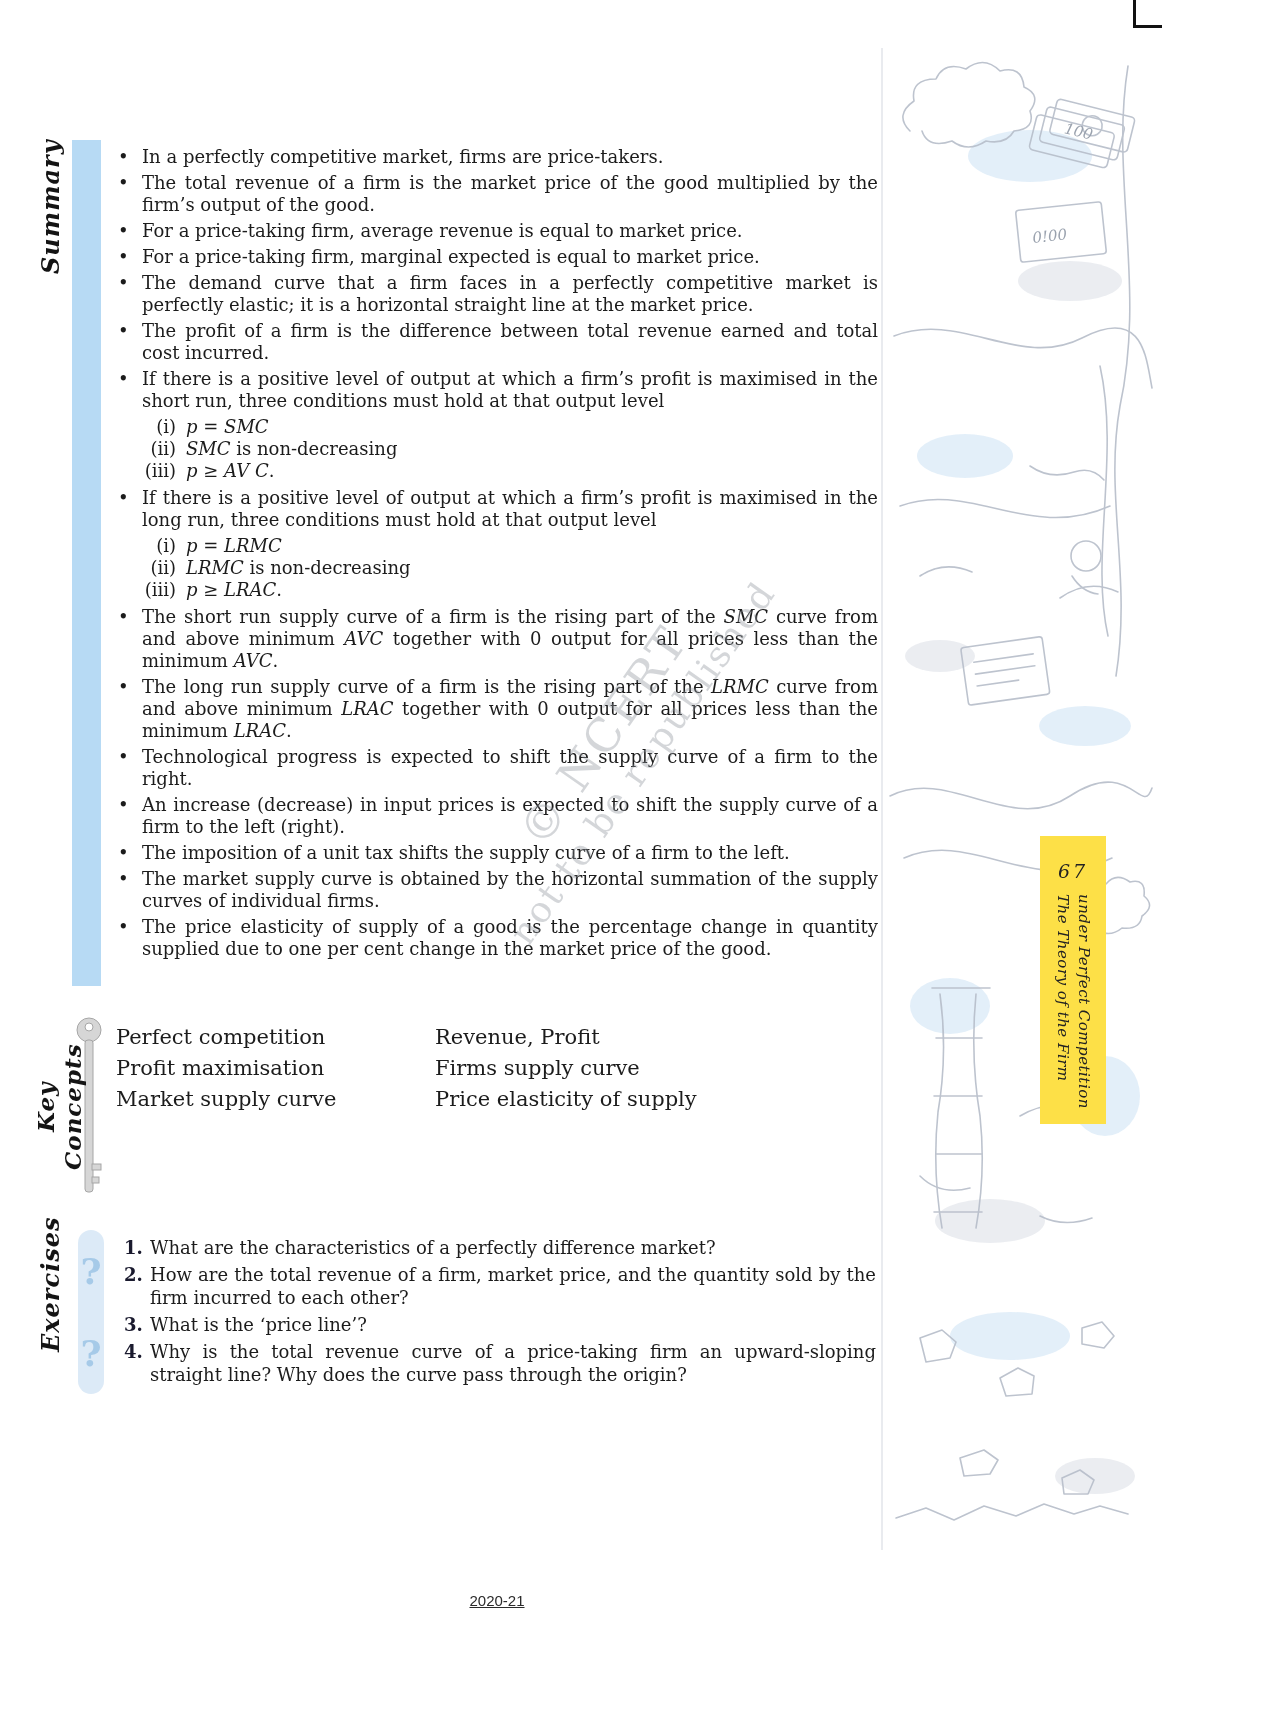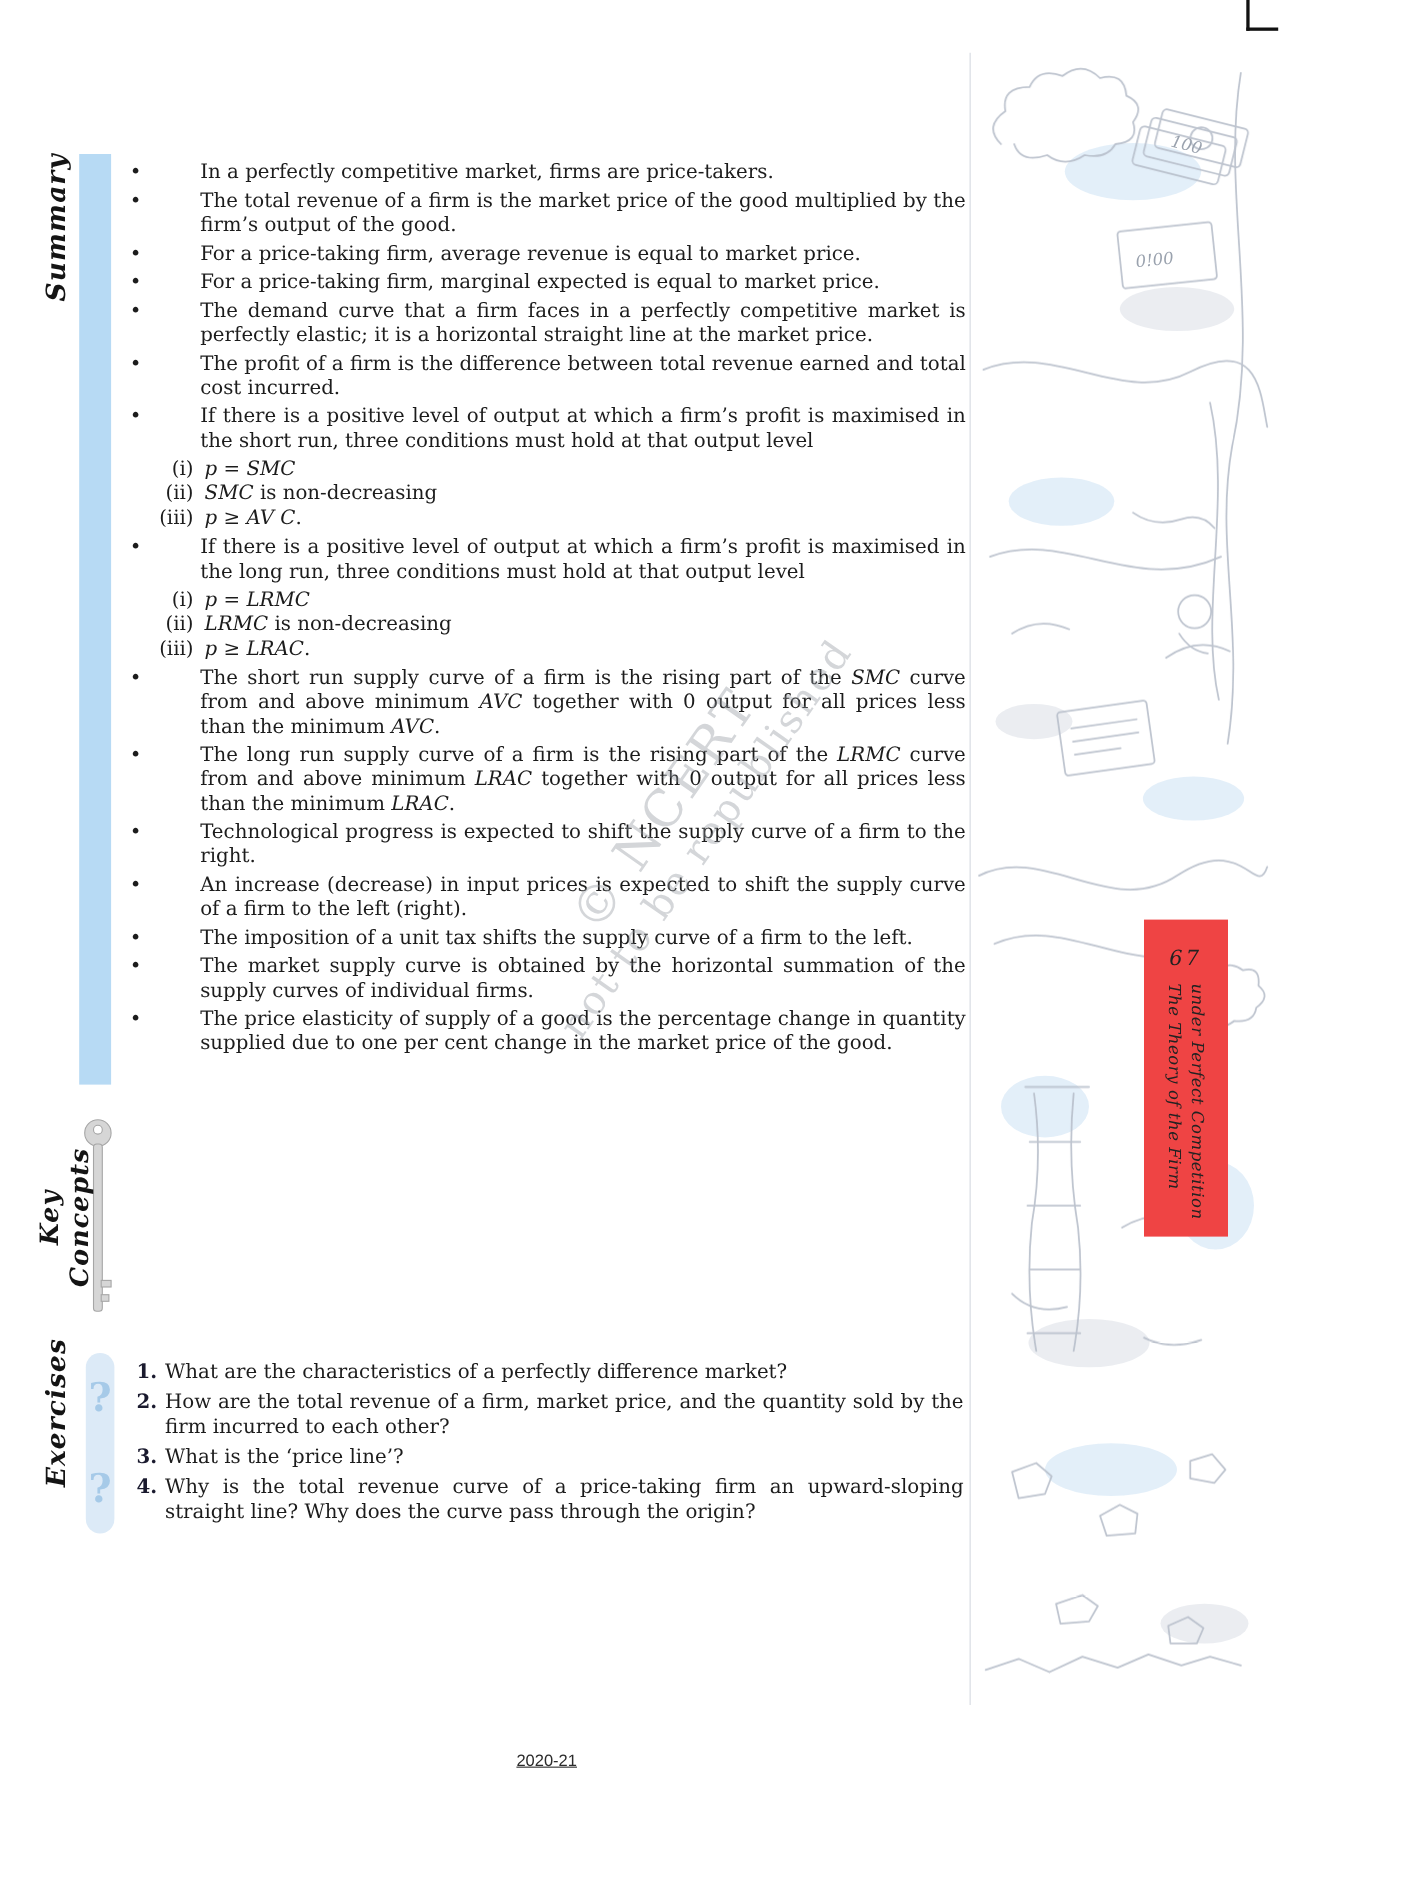--- a/index.html
+++ b/index.html
@@ -18,21 +18,21 @@
   .label-summary{left:36px;top:148px;height:126px;}
   .label-kc{left:32px;top:1024px;height:166px;font-size:23px;}
   .label-ex{left:36px;top:1230px;height:122px;}
 
   
   .summary-bar{position:absolute;left:72px;top:140px;width:29px;height:846px;background:#b7daf4;}
   .summary-list{position:absolute;left:116px;top:146px;width:762px;margin:0;padding:0;
                 list-style:none;font-size:18px;line-height:22px;}
   li.bullet{display:flex;margin:0 0 4px 0;}
   .dot{flex:0 0 24px;padding-left:2px;}
-  .btext{flex:1;text-align:justify;margin-left:40px;}
+  .btext{flex:1;text-align:justify;}
   li.subwrap{margin:1px 0 5px 0;}
   .sub{display:flex;line-height:22px;}
   .sub-label{flex:0 0 60px;text-align:right;padding-right:10px;}
 
   
   .kc-icon{position:absolute;left:74px;top:1014px;width:30px;height:196px;}
   .kc-grid{position:absolute;left:116px;top:1026px;width:680px;display:grid;
            grid-template-columns:319px 1fr;row-gap:8px;font-size:21px;line-height:23px;}
 
   
@@ -42,21 +42,21 @@
   .ex-list{position:absolute;left:124px;top:1236px;width:752px;margin:0;padding:0;
            list-style:none;font-size:18px;line-height:23px;}
   .ex-item{display:flex;margin-bottom:4px;}
   .ex-num{flex:0 0 26px;font-weight:bold;color:#1a1a2e;}
   .ex-text{flex:1;text-align:justify;}
 
   
   .art{position:absolute;left:880px;top:36px;width:276px;height:1526px;}
 
   
-  .side-box{position:absolute;left:1040px;top:836px;width:76px;height:288px;background:#ef4444;}
+  .side-box{position:absolute;left:1040px;top:836px;width:66px;height:288px;background:#fde047;}
   .pagenum{margin-top:24px;text-align:center;font-style:italic;font-size:19px;
            letter-spacing:3px;color:#222;}
   .side-title{display:flex;justify-content:center;gap:3px;margin-top:12px;}
   .side-title span{writing-mode:vertical-rl;font-style:italic;font-size:15px;color:#222;
                    letter-spacing:0.5px;}
 
   
   .watermark{position:absolute;left:370px;top:700px;width:500px;transform:rotate(-55deg);
              text-align:center;color:#8f959d;opacity:0.38;pointer-events:none;z-index:4;}
   .wm1{font-size:46px;letter-spacing:3px;}
@@ -171,20 +171,28 @@
       <g fill="#d6d6d6" stroke="#a6a6a6" stroke-width="1">
         <circle cx="15" cy="16" r="12"></circle>
         <circle cx="15" cy="13" r="4" fill="#ffffff"></circle>
         <rect x="11" y="26" width="8" height="152" rx="3"></rect>
         <rect x="18" y="150" width="9" height="6"></rect>
         <rect x="18" y="163" width="7" height="6"></rect>
       </g>
     </svg>
   </div>
   <div class="vlabel label-kc">Key Concepts</div>
+  <div class="kc-grid">
+      <div>Perfect competition</div>
+      <div>Revenue, Profit</div>
+      <div>Profit maximisation</div>
+      <div>Firms supply curve</div>
+      <div>Market supply curve</div>
+      <div>Price elasticity of supply</div>
+    </div>
 
   <div class="ex-strip">
     <span>?</span>
     <span>?</span>
   </div>
   <div class="vlabel label-ex">Exercises</div>
   <ol class="ex-list">
       <li class="ex-item">
         <span class="ex-num">1.</span>
         <span class="ex-text">What are the characteristics of a perfectly difference market?</span>

